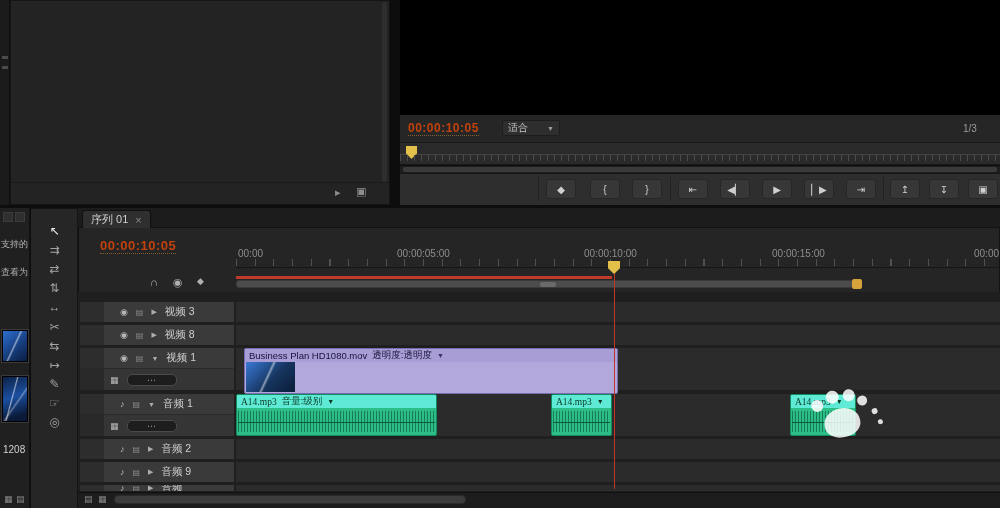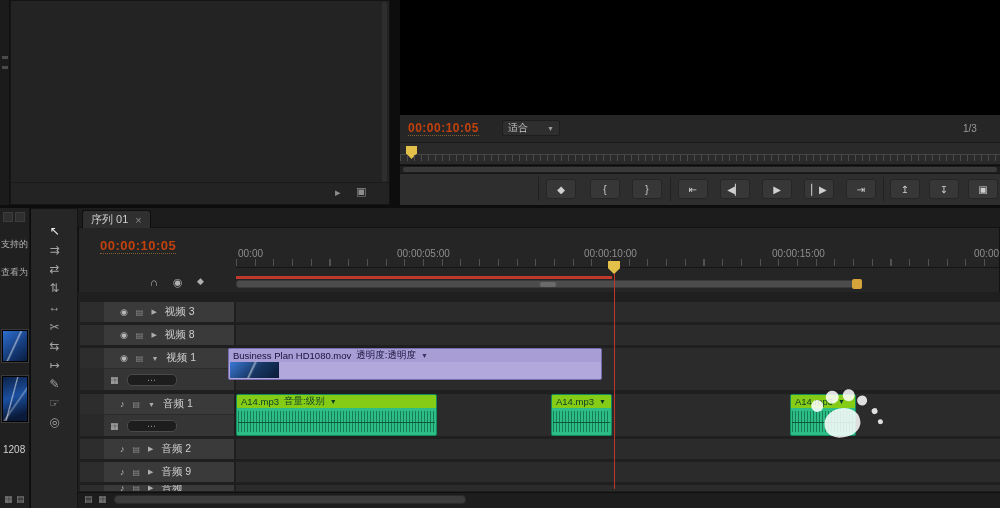--- a/index.html
+++ b/index.html
@@ -91,21 +91,21 @@
   .pill{width:48px;height:10px;background:#1d1d1d;border:1px solid #4a4a4a;border-radius:5px;
         display:flex;align-items:center;justify-content:center;}
   .pill span{font-size:9px;color:#909090;line-height:6px;}
 
   .clip{position:absolute;box-sizing:border-box;border-radius:2px;overflow:hidden;}
   .clip .ctitle{height:13px;display:flex;align-items:center;gap:5px;padding:0 4px;font-size:9.5px;
         white-space:nowrap;overflow:hidden;}
   .vclip{background:#b2a8db;border:1px solid #776cb0;}
   .vclip .ctitle{background:#a89dd4;color:#17123a;}
   .aclip{background:#2dbd87;border:1px solid #128a5e;}
-  .aclip .ctitle{background:#84cc16;color:#0b3a28;}
+  .aclip .ctitle{background:#5eead4;color:#0b3a28;font-family:Liberation Serif, serif;}
   .vthumb{position:absolute;left:1px;top:13px;width:49px;bottom:1px;
      background:linear-gradient(115deg,transparent 42%,rgba(255,255,255,.5) 45%,transparent 49%),
                 linear-gradient(135deg,#3a79d6 0%,#16355f 55%,#0b1c38 100%);}
   .wave{position:absolute;left:1px;right:1px;top:16px;bottom:3px;
      background:repeating-linear-gradient(90deg,rgba(6,72,47,.55) 0 1px,transparent 1px 3px);}
   .wave::after{content:"";position:absolute;left:0;right:0;top:50%;height:1px;background:#0a5a3b;}
 
   #playline{left:614px;top:268px;width:1px;height:221px;background:#c03527;}
   #playmarker{left:608px;top:261px;}
 
@@ -278,21 +278,21 @@
   <div class="tcontent" style="top:462px;height:20px"></div>
 
   <div class="thdr" style="top:485px;height:6px">
     <span class="tico">♪</span>
     <span class="tico dim">▤</span>
     <span class="tico tri">▶</span>
     <span class="tlabel">音频</span>
   </div>
   <div class="tcontent" style="top:485px;height:6px"></div>
 
-  <div class="clip vclip" style="left:228px;top:348px;width:374px;height:32px">
+  <div class="clip vclip" style="left:244px;top:348px;width:374px;height:46px">
     <div class="ctitle">
       <span>Business Plan HD1080.mov</span>
       <span>透明度:透明度</span>
       <span class="dd" style="color:#3a3263">▼</span>
     </div>
     <div class="vthumb"></div>
   </div>
 
   <div class="clip aclip" style="left:236px;top:394px;width:201px;height:42px">
     <div class="ctitle">

